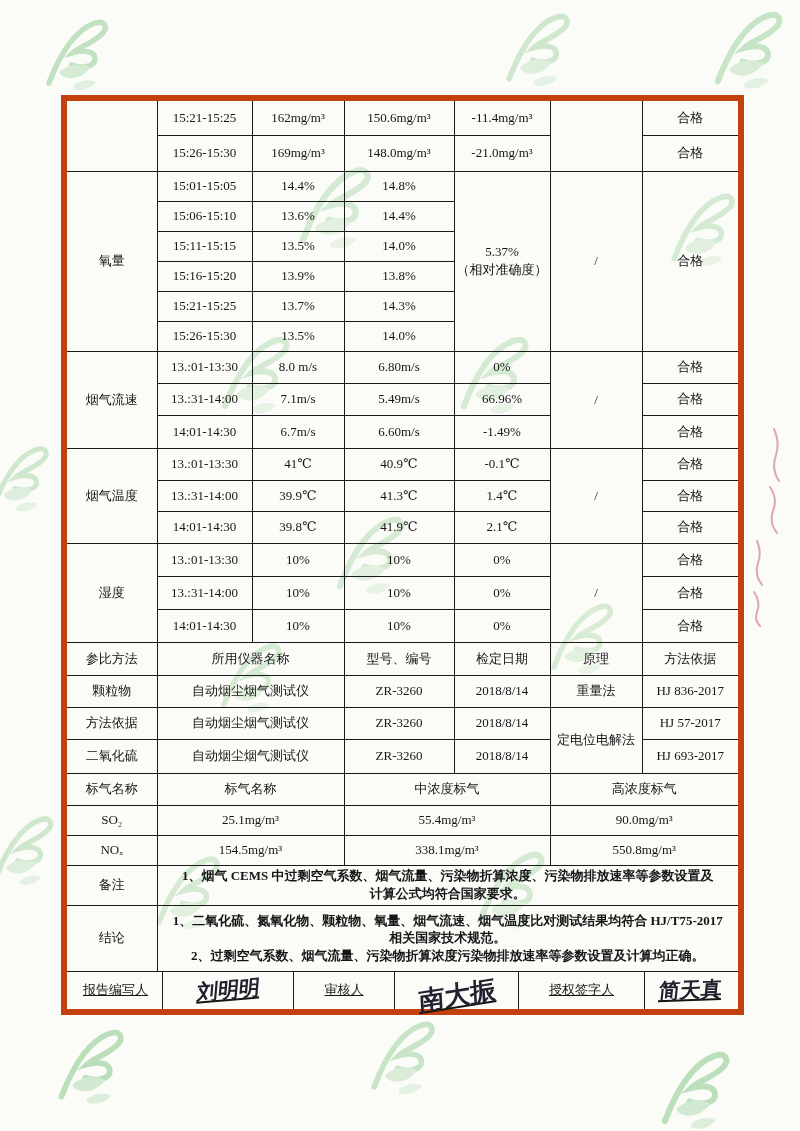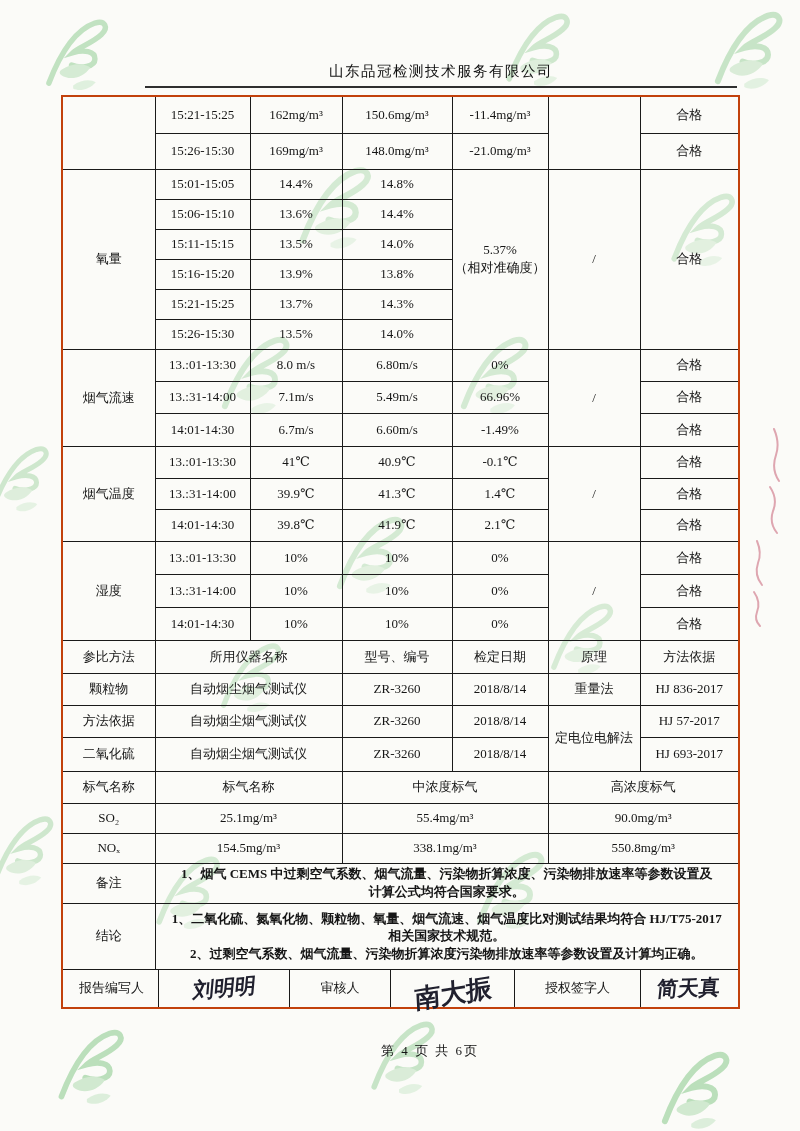--- a/index.html
+++ b/index.html
@@ -6,34 +6,34 @@
   .page{position:relative;width:800px;height:1131px;margin:0 auto;background:#fbfbf8;
         overflow:hidden;font-family:"Liberation Serif","DejaVu Serif",serif;color:#151515;}
   
   .wm{position:absolute;pointer-events:none;}
   
   .doc-header{position:absolute;left:145px;top:62px;width:592px;text-align:center;
               border-bottom:2px solid #2f2f2f;padding-bottom:5px;font-size:14.5px;
               letter-spacing:1.5px;color:#111;}
   
   table.report{position:absolute;left:61px;top:95px;width:677px;border-collapse:collapse;
-               table-layout:fixed;border:2px solid #c2410c;background:transparent;}
+               table-layout:fixed;border:6px solid #c2410c;background:transparent;}
   table.report td{border:1px solid #1a1a1a;text-align:center;vertical-align:middle;
                   font-size:13px;padding:0 2px;word-break:break-all;line-height:1.35;}
   .h30{height:30px}.h31{height:31px}.h32{height:32px}.h33{height:33px}.h34{height:34px}
   .h36{height:36px}.h37{height:37px}.h40{height:40px}.h66{height:66px}
   td.text-block{text-align:left;padding:2px 8px;line-height:20px;font-weight:bold;}
   td.text-block .center{text-align:center;}
   td.acc-cell{padding:0 10px;}
   td.principle-wrap{padding:0 11px;}
   
   td.sig-td{padding:0;}
   .sig-inner{display:flex;height:37px;align-items:stretch;}
   .sig-cell{border-right:1px solid #1a1a1a;display:flex;align-items:center;
-            justify-content:center;overflow:visible;}
+            justify-content:center;overflow:visible;text-decoration:underline;}
   .sig-cell:last-child{border-right:none;}
   .sw1{width:93px}.sw2{width:130px}.sw3{width:100px}.sw4{width:123px}.sw5{width:125px}
   .sw6{flex:1}
   .hand{font-family:"DejaVu Sans",sans-serif;color:#20202e;font-weight:bold;}
   .hand1{font-size:21px;transform:rotate(-5deg) skewX(-10deg);}
   .hand2{font-size:26px;transform:rotate(-9deg) skewX(-6deg) translateY(6px);}
   .hand3{font-size:21px;transform:rotate(-2deg) skewX(-8deg);}
   
   .footer{position:absolute;left:60px;top:1042px;width:740px;text-align:center;
           font-size:13px;letter-spacing:2px;}
@@ -107,21 +107,20 @@
       <use href="#pg-logo"></use>
     </svg>
 
   <svg class="redmark" style="left:762px;top:425px" width="22" height="115" viewBox="0 0 22 115">
     <path d="M12 4 q6 14 2 26 q-5 14 3 26 M8 62 q8 12 3 24 q-4 12 4 22" fill="none" stroke="#c2536b" stroke-width="2" stroke-linecap="round"></path>
   </svg>
   <svg class="redmark" style="left:748px;top:538px" width="18" height="92" viewBox="0 0 18 92">
     <path d="M9 3 q5 12 1 22 q-4 12 4 22 M6 54 q7 10 3 20 q-3 8 3 14" fill="none" stroke="#c2536b" stroke-width="2" stroke-linecap="round"></path>
   </svg>
 
-  <div class="doc-header">山东品冠检测技术服务有限公司</div>
 
   <table class="report">
     <colgroup>
       <col style="width:93px">
         <col style="width:95px">
         <col style="width:92px">
       <col style="width:110px">
         <col style="width:96px">
         <col style="width:92px">
         <col style="width:99px">
@@ -337,15 +336,14 @@
             <div class="sig-cell sw5">授权签字人</div>
             <div class="sig-cell sw6">
                 <span class="hand hand3">简天真</span>
               </div>
           </div>
         </td>
       </tr>
     </tbody>
   </table>
 
-  <div class="footer">第 4 页 共 6页</div>
 
 </div>
 
 </body></html>

